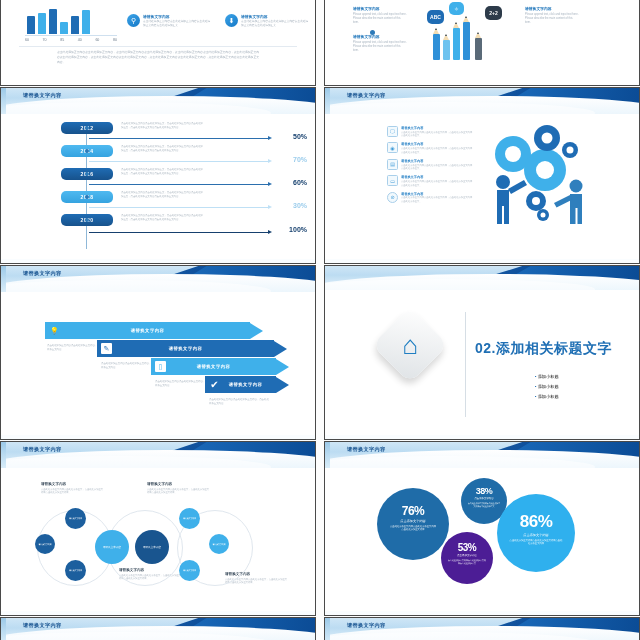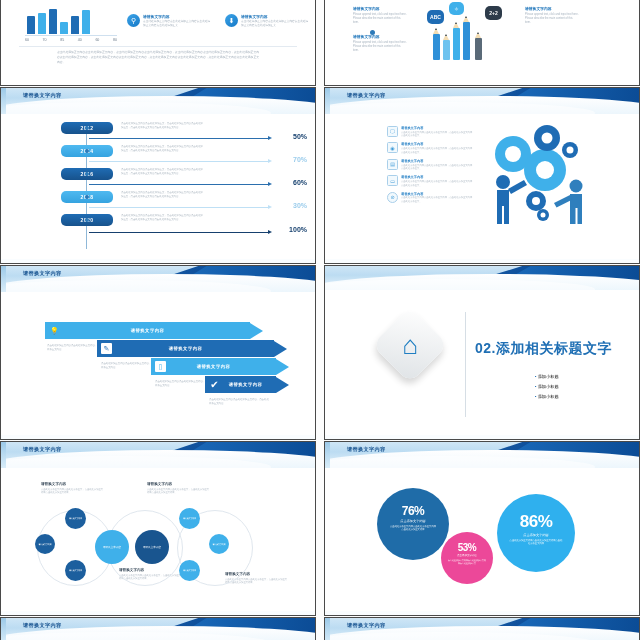--- a/index.html
+++ b/index.html
@@ -552,22 +552,27 @@
     <div class="side-tab"></div>
     <div class="hdr-title">请替换文字内容</div>
     <div class="body-area">
 
       <div class="pc" style="left:52px;top:20px;width:72px;height:72px;background:#1f6ca8;padding-top:16px;box-sizing:border-box;">
         <div class="num" style="font-size:12px;">76%</div>
         <div class="lbl">点击添加文字内容</div>
         <div class="dsc">点击此处添加正文内容点击此处添加正文内容点击此处添加正文内容</div>
       </div>
 
-
-      <div class="pc" style="left:116px;top:64px;width:52px;height:52px;background:#ec4899;padding-top:10px;box-sizing:border-box;">
+      <div class="pc" style="left:136px;top:10px;width:46px;height:46px;background:#1f6ca8;padding-top:8px;box-sizing:border-box;">
+        <div class="num" style="font-size:9px;">38%</div>
+        <div class="lbl" style="font-size:2.4px;">点击添加文字内容</div>
+        <div class="dsc" style="font-size:1.9px;padding:0 6px;">点击此处添加正文内容点击此处添加正文内容点击此处添加正文</div>
+      </div>
+
+      <div class="pc" style="left:116px;top:64px;width:52px;height:52px;background:#4c1d95;padding-top:10px;box-sizing:border-box;">
         <div class="num" style="font-size:10px;">53%</div>
         <div class="lbl" style="font-size:2.5px;">点击添加文字内容</div>
         <div class="dsc" style="font-size:2px;padding:0 7px;">点击此处添加正文内容点击此处添加正文内容点击此处添加正文</div>
       </div>
 
       <div class="pc" style="left:172px;top:26px;width:78px;height:78px;background:#2fb0ee;padding-top:18px;box-sizing:border-box;">
         <div class="num" style="font-size:17px;">86%</div>
         <div class="lbl">点击添加文字内容</div>
         <div class="dsc">点击此处添加正文内容点击此处添加正文内容点击此处添加正文内容</div>
       </div>

